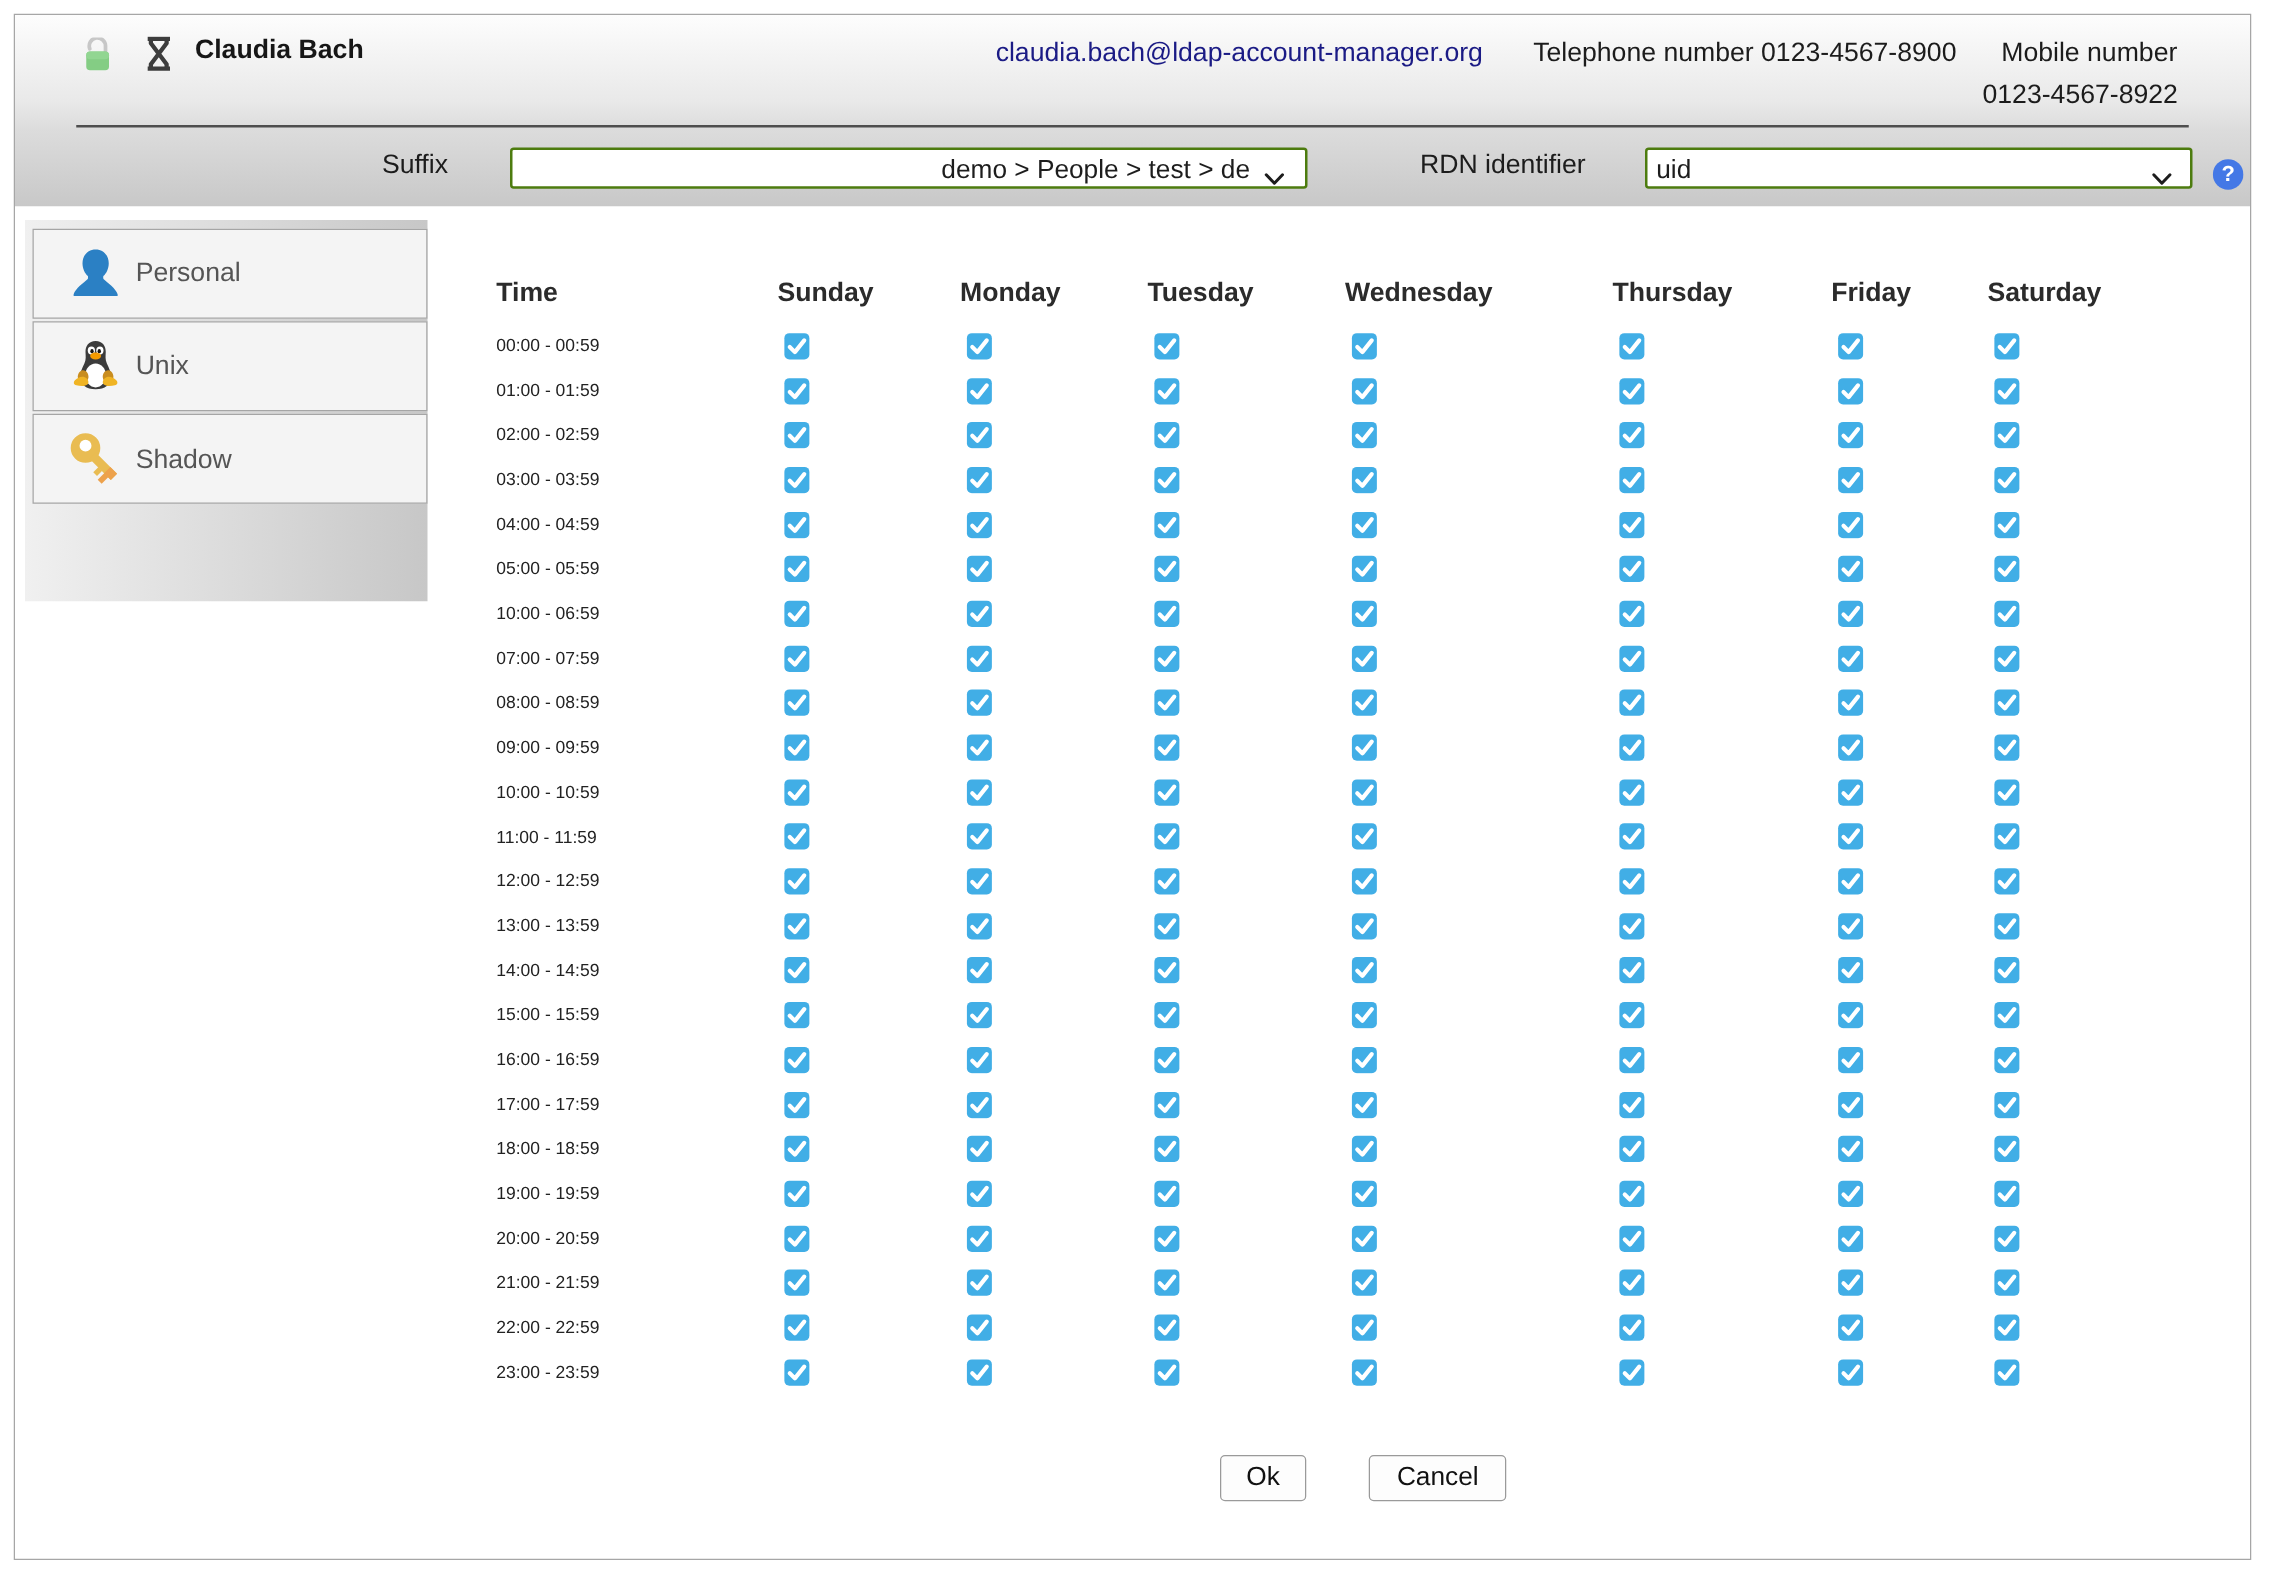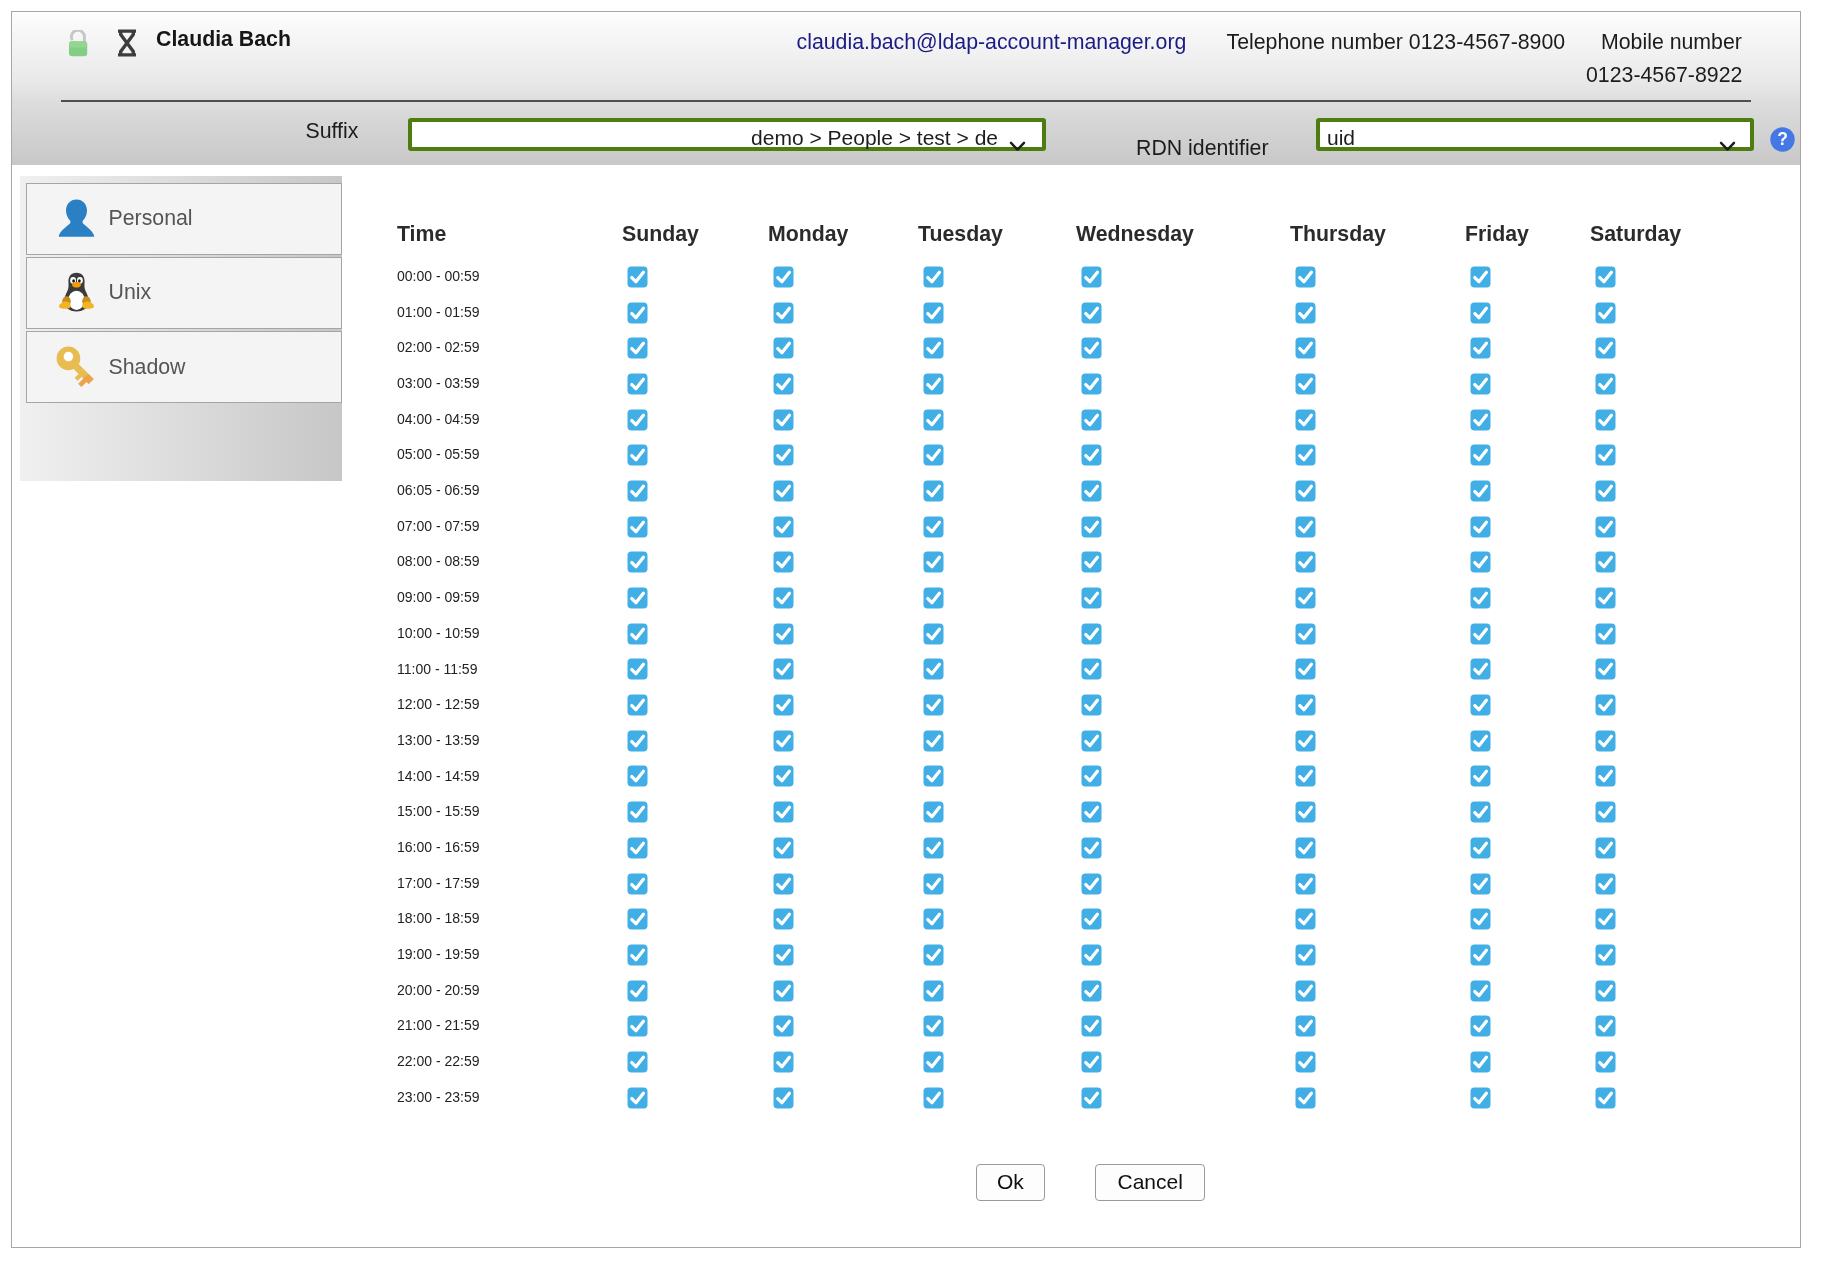--- a/index.html
+++ b/index.html
@@ -22,21 +22,21 @@
   display:flex; align-items:center; font-size:21.3px; color:#555; }
 #grid { left:385px; top:205.2px; display:grid;
   grid-template-columns:225px 146px 150px 158px 214px 175px 125px 200px;
   grid-template-rows:41.8px repeat(24, 35.69px); }
 .th { font-weight:bold; font-size:21.3px; line-height:35.6px; color:#2b2b2b;
   align-self:start; }
 .tt { font-size:14px; line-height:35.69px; color:#222; }
 .tc { display:flex; align-items:center; }
 .cb { margin-left:5px; width:21px; height:22px; display:inline-block; }
 .cb svg { display:block; }
-.sel { background:#fff; border:4px solid #4d7c0f; border-radius:3px;
+.sel { background:#fff; border:2px solid #4d7c0f; border-radius:3px;
   height:33px; font-size:21px; color:#1d1d1d; }
 .chev { position:absolute; top:11px; }
 .btn { border:1px solid #9a9a9a; border-radius:4px; background:#fdfdfd;
   font-size:21px; color:#111; display:flex; align-items:center;
   justify-content:center; height:37px; }
 </style></head>
 <body>
 <div id="frame">
   <div id="hdr"></div>
   <div id="hline"></div>
@@ -57,21 +57,21 @@
   <div class="txt" style="left:1589px; top:20px;">Mobile number</div>
   <div class="txt" style="left:1574px; top:52.8px;">0123-4567-8922</div>
 
   <div class="txt" style="left:293.5px; top:108.7px;">Suffix</div>
   <div class="sel" style="left:396px; top:105.5px; width:638px;">
     <div style="position:absolute; right:44px; top:0; line-height:31.5px;">demo &gt; People &gt; test &gt; de</div>
     <span class="chev" style="right:16px;"><svg width="17" height="11" viewBox="0 0 17 11">
           <path d="M2 1.8 L8.5 8.6 L15 1.8" stroke="#1d1d1d" stroke-width="2.4" fill="none" stroke-linecap="round" stroke-linejoin="round"></path>
         </svg></span>
   </div>
-  <div class="txt" style="left:1124px; top:108.7px;margin-top:17px;">RDN identifier</div>
+  <div class="txt" style="left:1124px; top:108.7px;">RDN identifier</div>
   <div class="sel" style="left:1304px; top:105.5px; width:438px;">
     <div style="position:absolute; left:7px; top:0; line-height:31.5px;">uid</div>
     <span class="chev" style="right:14px;"><svg width="17" height="11" viewBox="0 0 17 11">
           <path d="M2 1.8 L8.5 8.6 L15 1.8" stroke="#1d1d1d" stroke-width="2.4" fill="none" stroke-linecap="round" stroke-linejoin="round"></path>
         </svg></span>
   </div>
   <svg style="left:1757.5px; top:114.8px;" width="25" height="25" viewBox="0 0 25 25">
     <circle cx="12.5" cy="12.5" r="12.2" fill="#4478e6"></circle>
     <text x="12.5" y="18.2" font-size="17.5" font-weight="bold" fill="#fff" text-anchor="middle" font-family="Liberation Sans, sans-serif">?</text>
   </svg>
@@ -463,21 +463,21 @@
         </span>
       </div>
 <div class="tc">
         <span class="cb">
           <svg width="21" height="22" viewBox="0 0 21 22">
             <rect x="0.5" y="0.5" width="20" height="21" rx="4" fill="#41aee6"></rect>
             <path d="M4.8 11.6 L8.9 15.7 L16.4 6.3" stroke="#fff" stroke-width="3.3" fill="none" stroke-linecap="round" stroke-linejoin="round"></path>
           </svg>
         </span>
       </div>
-<div class="tt">06:05 - 06:59</div>
+<div class="tt">10:00 - 06:59</div>
 <div class="tc">
         <span class="cb">
           <svg width="21" height="22" viewBox="0 0 21 22">
             <rect x="0.5" y="0.5" width="20" height="21" rx="4" fill="#41aee6"></rect>
             <path d="M4.8 11.6 L8.9 15.7 L16.4 6.3" stroke="#fff" stroke-width="3.3" fill="none" stroke-linecap="round" stroke-linejoin="round"></path>
           </svg>
         </span>
       </div>
 <div class="tc">
         <span class="cb">

